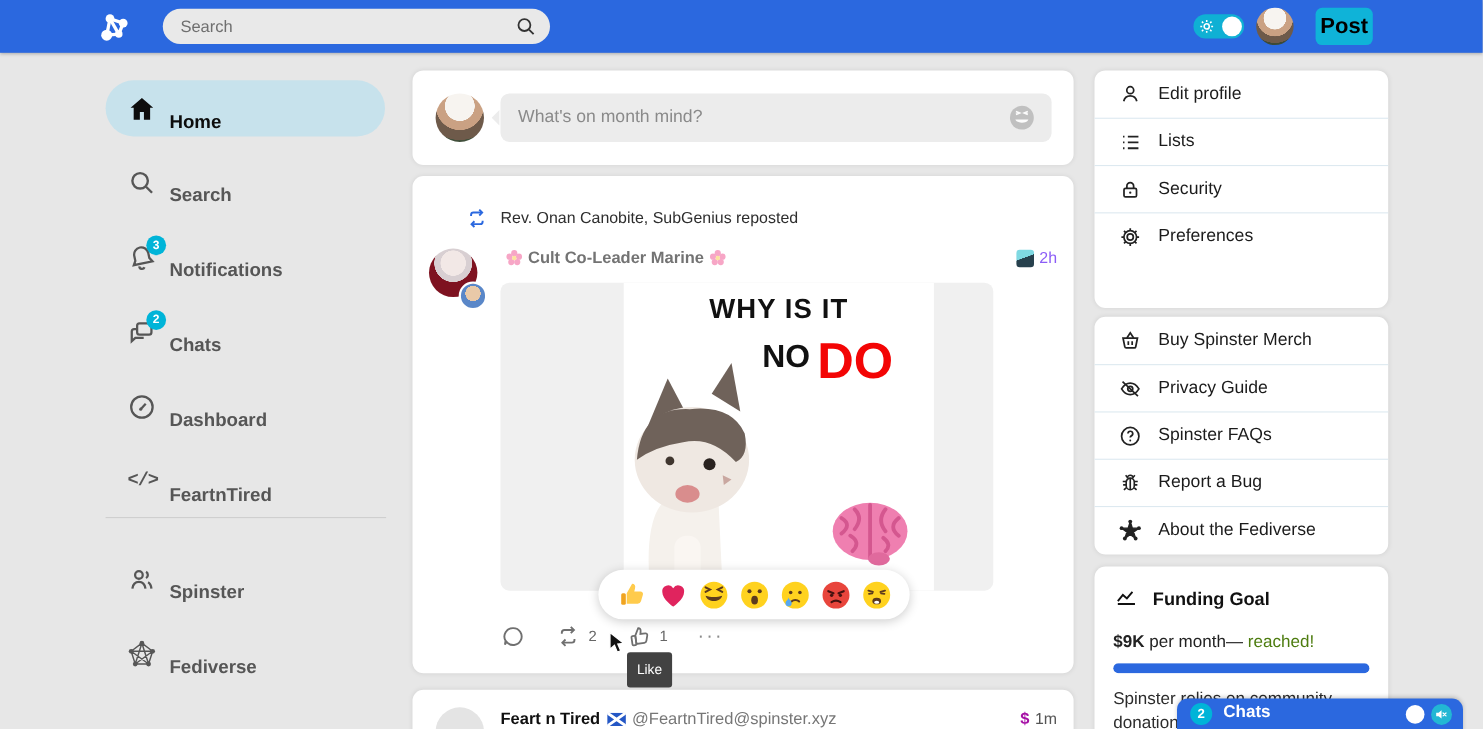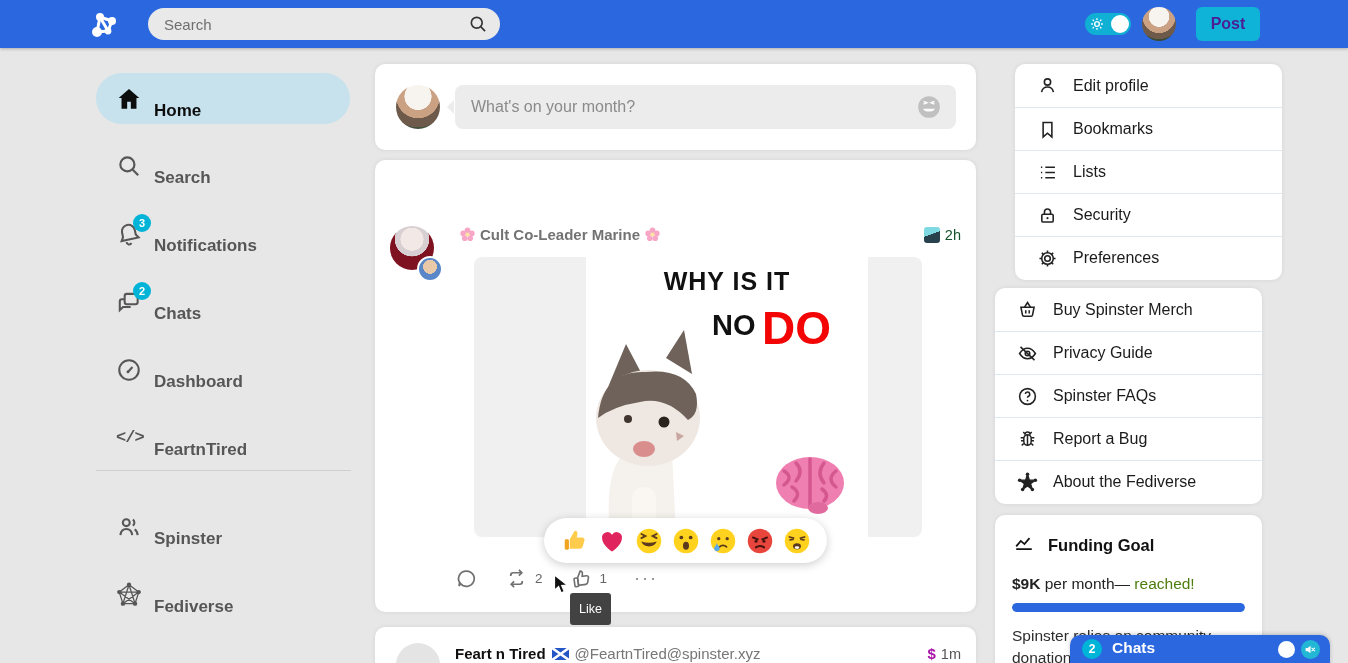--- a/index.html
+++ b/index.html
@@ -16,22 +16,22 @@
   .searchbar input { flex:1; border:none; outline:none; background:transparent; font-size:15px; color:#444;
                      font-family:"Liberation Sans", sans-serif; }
   .searchbar input::placeholder { color:#6f6f6f; opacity:1; }
   .search-icon { width:20px; height:20px; color:#333; }
   .theme-toggle { position:absolute; left:1085px; top:13px; width:46px; height:22px; border-radius:11px;
                   background:#0fb0d4; cursor:pointer; }
   .theme-toggle .sun { position:absolute; left:5px; top:4px; width:14px; height:14px; color:#fff; }
   .theme-toggle .knob { position:absolute; right:2px; top:2px; width:18px; height:18px; border-radius:50%; background:#fff; }
   .hdr-avatar { position:absolute; left:1142px; top:7px; width:34px; height:34px; border-radius:50%; cursor:pointer;
                 background:radial-gradient(circle at 50% 28%, #f7f4f0 0 34%, #caa183 35% 55%, #6e5a4a 56% 75%, #3c4a36 76%); }
-  .post-btn { position:absolute; left:1196px; top:7px; width:64px; height:34px; border:none; border-radius:6px;
-              background:#0fb3d8; color:#4c1d95; font-weight:700; font-size:16px; cursor:pointer;
+  .post-btn { position:absolute; left:1196px; top:7px; width:52px; height:34px; border:none; border-radius:6px;
+              background:#0fb3d8; color:#000000; font-weight:700; font-size:20px; cursor:pointer;
               font-family:"Liberation Sans", sans-serif; }
 
   
   .sidenav { position:absolute; left:96px; top:48px; width:255px; height:615px; }
   .nav-row { position:absolute; left:0; width:254px; height:48px; display:flex; align-items:center;
              color:#565656; cursor:pointer; }
   .nav-row .nicon { width:26px; height:26px; margin-left:20px; flex:none; position:relative; }
   .nav-row .nlabel { font-size:17px; font-weight:700; margin-left:12px;margin-top:24px; }
   .nav-row.active { background:#c7e2ec; border-radius:26px; height:51px; color:#0d0d0d; }
   .nav-badge { position:absolute; top:-7px; right:-9px; min-width:18px; height:18px; border-radius:9px;
@@ -61,27 +61,27 @@
   .repost-row .boost { width:21px; height:21px; color:#2b68df; margin-right:11px; }
   .post-avatar { position:absolute; left:15px; top:66px; width:44px; height:44px; border-radius:50%; cursor:pointer;
                  background:radial-gradient(circle at 50% 30%, #f2e8e6 0 30%, #d8cfd2 31% 45%, #7e1220 46%); }
   .post-avatar-mini { position:absolute; left:42px; top:96px; width:26px; height:26px; border-radius:50%;
                  border:2px solid #fff; cursor:pointer;
                  background:radial-gradient(circle at 50% 40%, #e9c9a8 0 40%, #5a87c8 41%); }
   .author-row { position:absolute; left:80px; top:66px; width:506px; display:flex; align-items:center; font-size:15px; }
   .author-name { font-weight:700; color:#737373; cursor:pointer; white-space:nowrap; }
   .flower { width:15px; height:15px; margin:0 5px; flex:none; }
   .author-handle { color:#767676; margin-left:4px; white-space:nowrap; overflow:hidden; cursor:pointer; }
-  .time-box { margin-left:auto; display:flex; align-items:center; color:#14532d; font-size:14.5px; flex:none; }
+  .time-box { margin-left:auto; display:flex; align-items:center; color:#8b5cf6; font-size:14.5px; flex:none; }
   .custom-emoji { width:16px; height:16px; border-radius:3px; margin-right:5px;
                   background:linear-gradient(160deg,#7fd9e2 0 45%, #27414d 46%); }
 
   
   .media { position:absolute; left:80px; top:97px; width:448px; height:280px; background:#f0f0f0;
-           border-radius:8px; overflow:hidden; cursor:pointer;margin-left:19px; }
+           border-radius:8px; overflow:hidden; cursor:pointer; }
   .meme { position:absolute; left:112px; top:0; width:282px; height:280px; background:#fff; }
   .meme-l1 { position:absolute; left:0; top:10px; width:100%; text-align:center; font-size:25px; font-weight:700;
              letter-spacing:1px; color:#111; }
   .meme-l2 { position:absolute; left:126px; top:52px; font-size:29px; font-weight:700; color:#111; }
   .meme-l3 { position:absolute; left:176px; top:44px; font-size:46px; font-weight:800; color:#f30505; }
   .meme-cat { position:absolute; left:-6px; bottom:0; width:160px; height:215px; }
   .meme-brain { position:absolute; left:186px; bottom:22px; width:78px; height:62px; }
 
   
   .reaction-bar { position:absolute; left:169px; top:358px; width:283px; height:45px; background:#fff;
@@ -107,21 +107,21 @@
   .next-row { position:absolute; left:80px; top:18px; width:506px; display:flex; align-items:center; font-size:15px; }
   .next-name { font-weight:700; color:#0f0f0f; cursor:pointer; }
   .flag { width:17px; height:12px; margin:0 6px; flex:none; }
   .next-handle { color:#767676; }
   .next-right { margin-left:auto; display:flex; align-items:center; }
   .coin { color:#a611a6; font-weight:700; font-size:15px; margin-right:5px; }
   .next-time { color:#555; font-size:14.5px; }
 
   
   .menucard { left:995px; width:267px; }
-  .menucard.m1 { top:64px; height:216px;margin-left:20px; }
+  .menucard.m1 { top:64px; height:216px; }
   .menucard.m2 { top:288px; height:216px; }
   .menu-item { position:relative; height:43px; display:flex; align-items:center; cursor:pointer; color:#1b1b1b; }
   .menu-item + .menu-item { border-top:1px solid #dde9f0; }
   .menu-item .micon { width:21px; height:21px; margin-left:22px; color:#222; flex:none; }
   .menu-item .mlabel { font-size:16px; margin-left:15px; }
 
   .fundcard { left:995px; top:515px; width:267px; height:170px; }
   .fund-title { position:absolute; left:18px; top:19px; display:flex; align-items:center; }
   .fund-title .micon { width:22px; height:22px; color:#111; }
   .fund-title .t { font-size:16.5px; font-weight:700; color:#111; margin-left:13px; }
@@ -276,33 +276,44 @@
             <path d="M17.2 14.2c1.6.9 2.5 2.7 2.8 5.3"></path>
         </svg>
       </span>
       <span class="nlabel">Spinster</span>
     </div>
   </nav>
 
   <div class="card compose">
     <div class="avatar"></div>
     <div class="compose-bubble">
-      <span class="compose-ph">What's on your month?</span>
+      <span class="compose-ph">What's on month mind?</span>
       <span class="compose-emoji" title="😂">
         <svg viewBox="0 0 24 24">
           <circle cx="12" cy="12" r="10" fill="#b9b9b9"></circle>
           <path d="M6.5 13.5c1.2 3.6 9.8 3.6 11 0z" fill="#fff"></path>
           <path d="M7 9.2l3-1.2-3-1.2M17 9.2l-3-1.2 3-1.2" stroke="#fff" stroke-width="1.4" fill="none"></path>
         </svg>
       </span>
     </div>
   </div>
 
   <div class="card postcard">
 
+    <div class="repost-row">
+      <span class="boost">
+        <svg viewBox="0 0 24 24" fill="none" stroke="currentColor" stroke-width="2">
+          <path d="M6 9.5V8.5a2.5 2.5 0 0 1 2.5-2.5H17"></path>
+            <path d="M14.5 3l3 3-3 3"></path>
+          <path d="M18 14.5v1a2.5 2.5 0 0 1-2.5 2.5H7"></path>
+            <path d="M9.5 21l-3-3 3-3"></path>
+        </svg>
+      </span>
+      <span>Rev. Onan Canobite, SubGenius reposted</span>
+    </div>
 
     <div class="post-avatar"></div>
     <div class="post-avatar-mini"></div>
 
     <div class="author-row">
       <span class="flower" title="🌸">
         <svg viewBox="0 0 16 16">
           <g fill="#f7a6c6">
               <circle cx="8" cy="3.4" r="3"></circle>
               <circle cx="12.6" cy="6.8" r="3"></circle>
@@ -475,28 +486,20 @@
       <span class="micon">
         <svg viewBox="0 0 24 24" fill="none" stroke="currentColor" stroke-width="1.8">
           <circle cx="12" cy="8" r="3.6"></circle>
             <path d="M5.2 19.5c.8-3.8 3.5-5.7 6.8-5.7s6 1.9 6.8 5.7"></path>
         </svg>
       </span>
       <span class="mlabel">Edit profile</span>
     </div>
     <div class="menu-item">
       <span class="micon">
-        <svg viewBox="0 0 24 24" fill="none" stroke="currentColor" stroke-width="1.8">
-          <path d="M7 4h10v16.5l-5-4.2-5 4.2z"></path>
-        </svg>
-      </span>
-      <span class="mlabel">Bookmarks</span>
-    </div>
-    <div class="menu-item">
-      <span class="micon">
         <svg viewBox="0 0 24 24" fill="none" stroke="currentColor" stroke-width="1.9">
           <path d="M9.5 6h11M9.5 12h11M9.5 18h11"></path>
           <path d="M4.5 6h1.6M4.5 12h1.6M4.5 18h1.6" stroke-dasharray="1.5 1.8"></path>
         </svg>
       </span>
       <span class="mlabel">Lists</span>
     </div>
     <div class="menu-item">
       <span class="micon">
         <svg viewBox="0 0 24 24" fill="none" stroke="currentColor" stroke-width="1.8">

